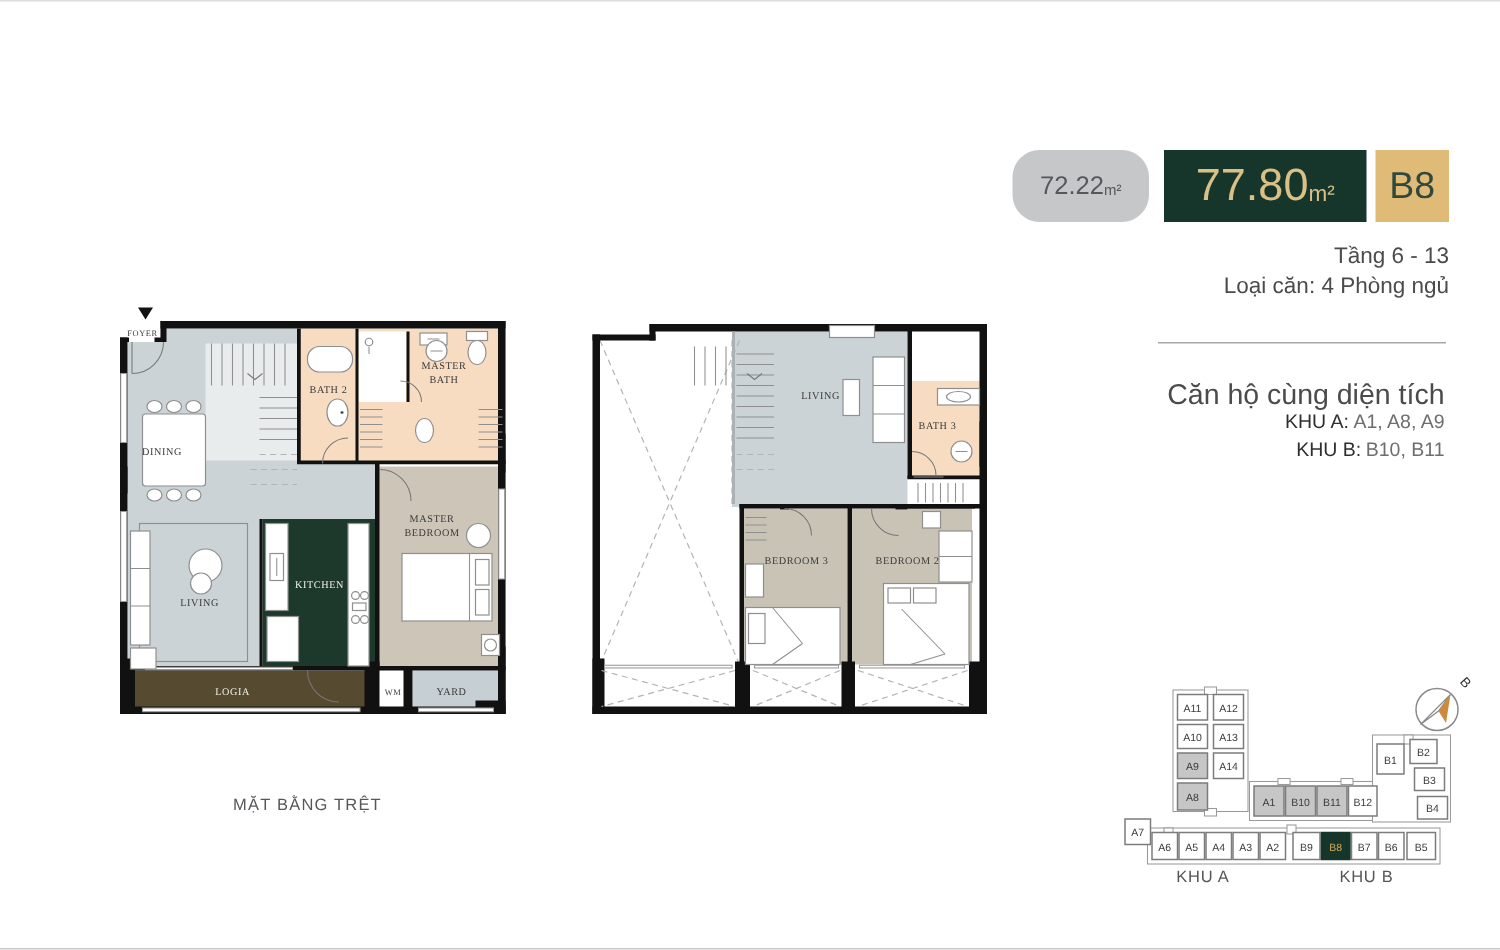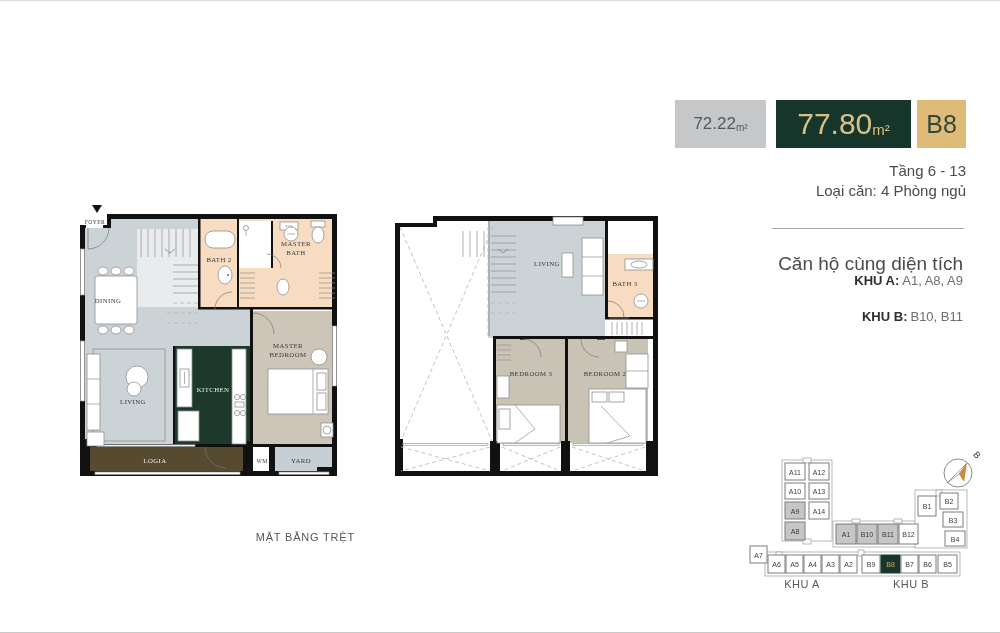--- a/index.html
+++ b/index.html
@@ -2,41 +2,41 @@
 <html><head>
 <meta charset="utf-8">
 <style>
   * { margin:0; padding:0; box-sizing:border-box; }
   body { font-family:"Liberation Sans", sans-serif; background:#fff; }
   .page { position:relative; width:1000px; height:633px; background:#fff;
           border-top:1px solid #dcdcdc; border-bottom:1px solid #c9c9c9; overflow:hidden; }
 
   
   .tab { position:absolute; top:99px; height:48px; display:flex; align-items:center; justify-content:center; cursor:pointer; }
-  .tab-other { left:675px; width:91px; background:#c6c7c9; color:#54585a; font-size:17px; }
+  .tab-other { left:675px; width:91px; background:#c6c7c9; color:#54585a; font-size:17px;border-radius:18px; }
   .tab-current { left:776px; width:135px; background:#17362b; color:#d9c085; font-size:30px; }
   .tab-code { left:917px; width:49px; background:#e0bb78; color:#31493c; font-size:25px; }
   .tab .sup-s { font-size:10px; align-self:center; margin-top:7px; }
   .tab .sup-l { font-size:15px; margin-top:10px; }
 
   .hdr-line { position:absolute; right:34px; text-align:left; color:#4b4b4d; font-size:15px; }
   .hdr-floors { top:161px; }
   .hdr-type { top:181px; }
 
   .divider { position:absolute; left:772px; top:227px; width:192px; height:1px; background:#a8a8a8; }
 
   .same-title { position:absolute; right:37px; top:252px; color:#4b4b4d; font-size:19px; }
   .same-row { position:absolute; right:37px; text-align:right; font-size:13px; color:#6e6e70; }
-  .same-row b { color:#2f2f31; font-weight:bold; margin-right:3px;margin-left:27px; }
-  .same-row-a { top:272px; } .same-row-b { top:308px; }
+  .same-row b { color:#2f2f31; font-weight:normal; margin-right:3px;margin-left:27px; }
+  .same-row-a { top:272px; } .same-row-b { top:291px; }
 
   
   .plan-svg { position:absolute; }
   .plan-caption { position:absolute; top:530px; text-align:center; color:#55575a; font-size:11px; letter-spacing:.8px; }
-  .cap-ground { left:55px; width:300px;text-align:right; } .cap-mezz { left:385px; width:295px; }
+  .cap-ground { left:55px; width:300px; } .cap-mezz { left:385px; width:295px; }
 
   svg text.rm { font-family:"Liberation Serif", serif; font-size:6.8px; fill:#3a3a3a; letter-spacing:.4px; text-anchor:middle; }
   svg text.rm-w { fill:#f0efe9; }
   svg text.rm-s { font-size:5.6px; }
   .wall { fill:#111; }
   .furn { fill:#fff; stroke:#8f8f8f; stroke-width:.8; }
   .furnl { stroke:#8f8f8f; stroke-width:.8; fill:none; }
   .hatch { stroke:#8f8f8f; stroke-width:.7; }
   .dashx { stroke:#b0b5b7; stroke-width:.8; stroke-dasharray:4 3; }
   .win { fill:#fff; stroke:#999; stroke-width:.7; }

